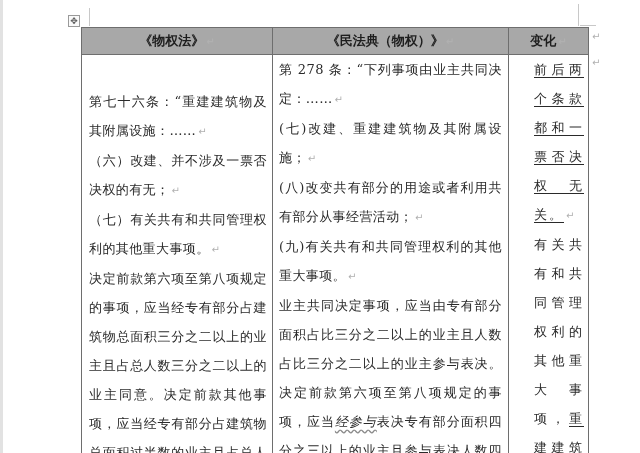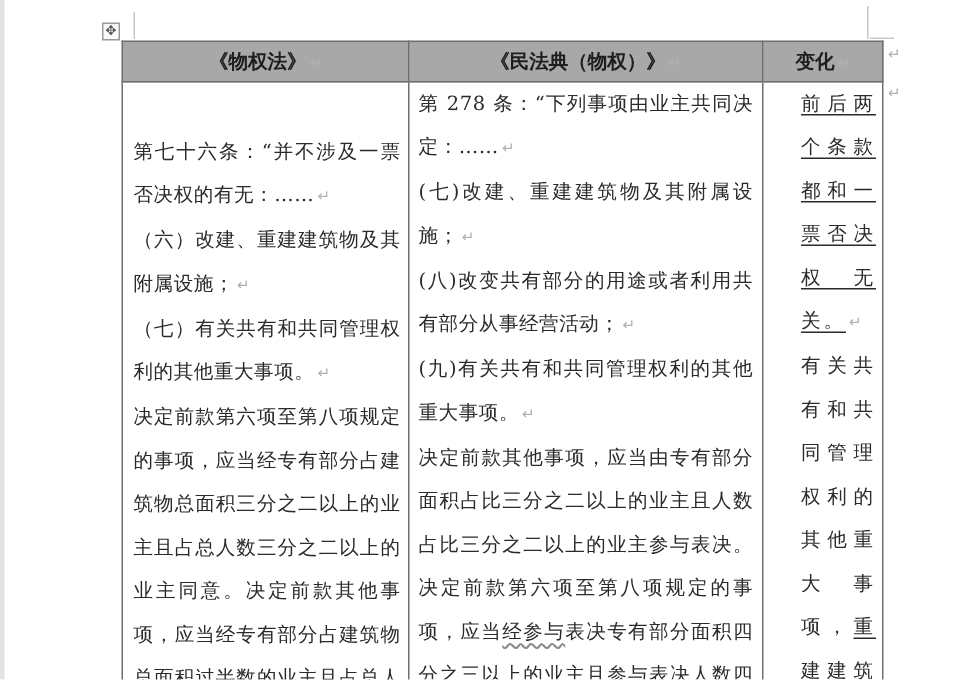--- a/index.html
+++ b/index.html
@@ -92,20 +92,21 @@
   .mark {
     color: #b0b0b0;
     font-size: 10px;
     font-family: "DejaVu Sans", sans-serif;
     margin-left: 2px;
   }
   .u { text-decoration: underline; text-underline-offset: 3px; }
   .wavy {
     text-decoration: underline wavy #8a8a8a;
     text-underline-offset: 3px;
+    font-style: italic;
   }
   .row-marker {
     position: absolute;
     left: 592px;
     color: #b0b0b0;
     font-size: 10px;
     font-family: "DejaVu Sans", sans-serif;
   }
 </style>
 </head>
@@ -134,33 +135,33 @@
         <span>《民法典（物权）》</span><span class="mark">↵</span>
       </th>
       <th>
         <span>变化</span><span class="mark">↵</span>
       </th>
     </tr>
     <tr>
       <td>
         <div class="cell c1">
           <span class="blank"></span>
-          <span class="para"><span>第七十六条：“并不涉及一票否决权的有无：……</span><span class="mark">↵</span></span>
-          <span class="para"><span>（六）改建、重建建筑物及其附属设施；</span><span class="mark">↵</span></span>
+          <span class="para"><span>第七十六条：“重建建筑物及其附属设施：……</span><span class="mark">↵</span></span>
+          <span class="para"><span>（六）改建、并不涉及一票否决权的有无；</span><span class="mark">↵</span></span>
           <span class="para"><span>（七）有关共有和共同管理权利的其他重大事项。</span><span class="mark">↵</span></span>
           <span class="para"><span>决定前款第六项至第八项规定的事项，应当经专有部分占建筑物总面积三分之二以上的业主且占总人数三分之二以上的业主同意。决定前款其他事项，应当经专有部分占建筑物总面积过半数的业主且占总人数过半数的业主同意。”</span><span class="mark">↵</span></span>
         </div>
       </td>
       <td>
         <div class="cell c2">
           <span class="para"><span>第 278 条：“下列事项由业主共同决定：……</span><span class="mark">↵</span></span>
           <span class="para"><span>(七)改建、重建建筑物及其附属设施；</span><span class="mark">↵</span></span>
           <span class="para"><span>(八)改变共有部分的用途或者利用共有部分从事经营活动；</span><span class="mark">↵</span></span>
           <span class="para"><span>(九)有关共有和共同管理权利的其他重大事项。</span><span class="mark">↵</span></span>
-          <span class="para"><span>决定前款其他事项，应当由专有部分面积占比三分之二以上的业主且人数占比三分之二以上的业主参与表决。决定前款第六项至第八项规定的事项，应当</span><span class="wavy">经参与</span><span>表决专有部分面积四分之三以上的业主且参与表决人数四分之三以上的业主同意。决定前款其他事项，应当</span><span class="wavy">经参与</span><span>表决专有部分面积过半数的业主且参与表决人数过半数的业主同意。”</span></span>
+          <span class="para"><span>业主共同决定事项，应当由专有部分面积占比三分之二以上的业主且人数占比三分之二以上的业主参与表决。决定前款第六项至第八项规定的事项，应当</span><span class="wavy">经参与</span><span>表决专有部分面积四分之三以上的业主且参与表决人数四分之三以上的业主同意。决定前款其他事项，应当</span><span class="wavy">经参与</span><span>表决专有部分面积过半数的业主且参与表决人数过半数的业主同意。”</span></span>
         </div>
       </td>
       <td>
         <div class="cell c3">
           <span class="para"><span class="u">前后两个条款都和一票否决权无关。</span><span class="mark">↵</span></span>
           <span class="para"><span>有关共有和共同管理权利的其他重大事项，</span><span class="u">重建建筑物及其附属设施。</span><span class="mark">↵</span></span>
         </div>
       </td>
     </tr>
   </tbody>

